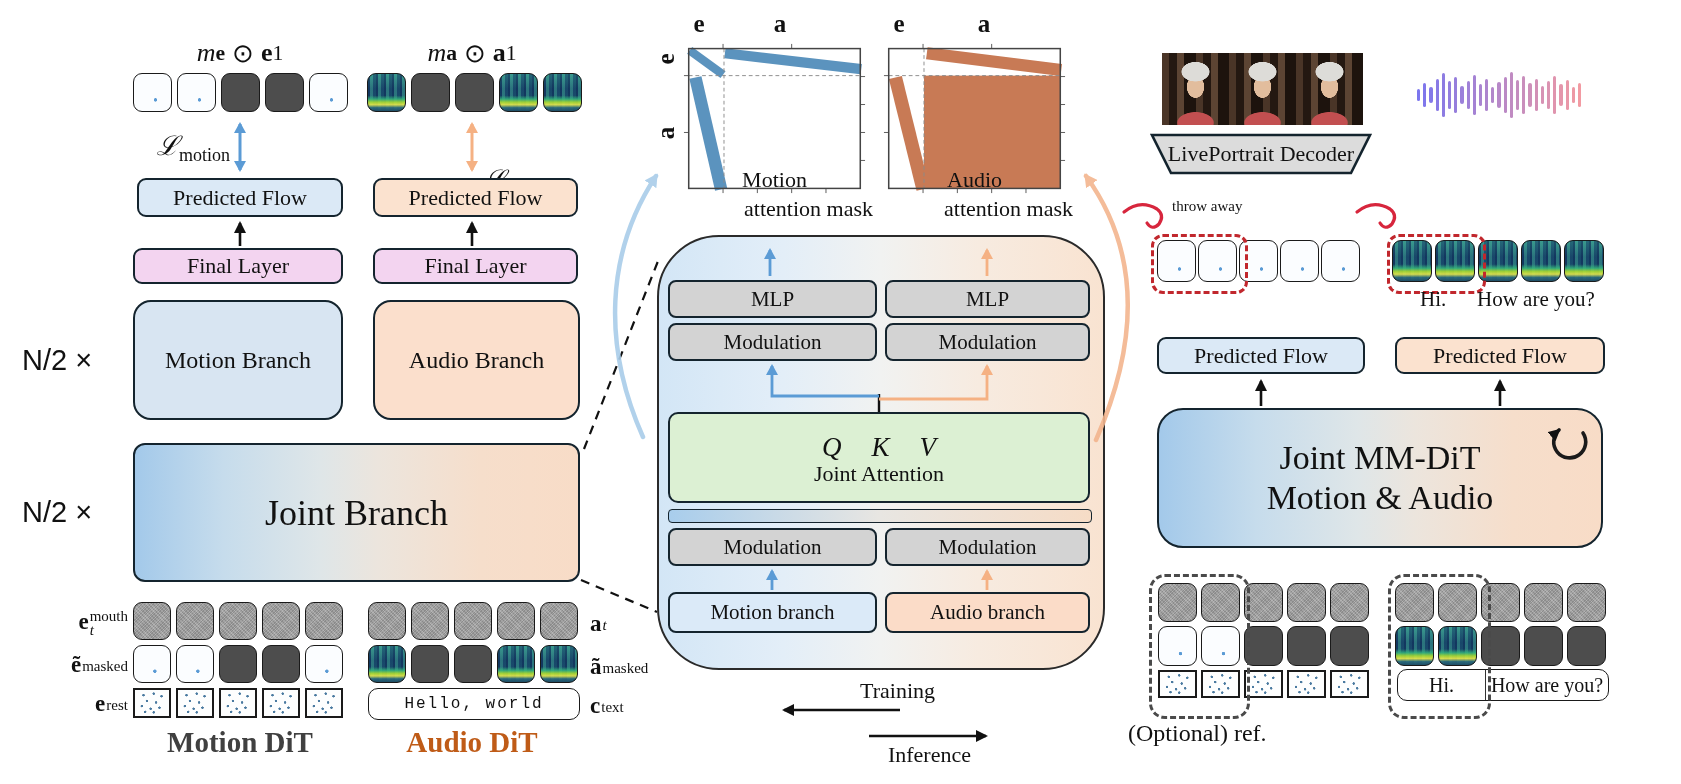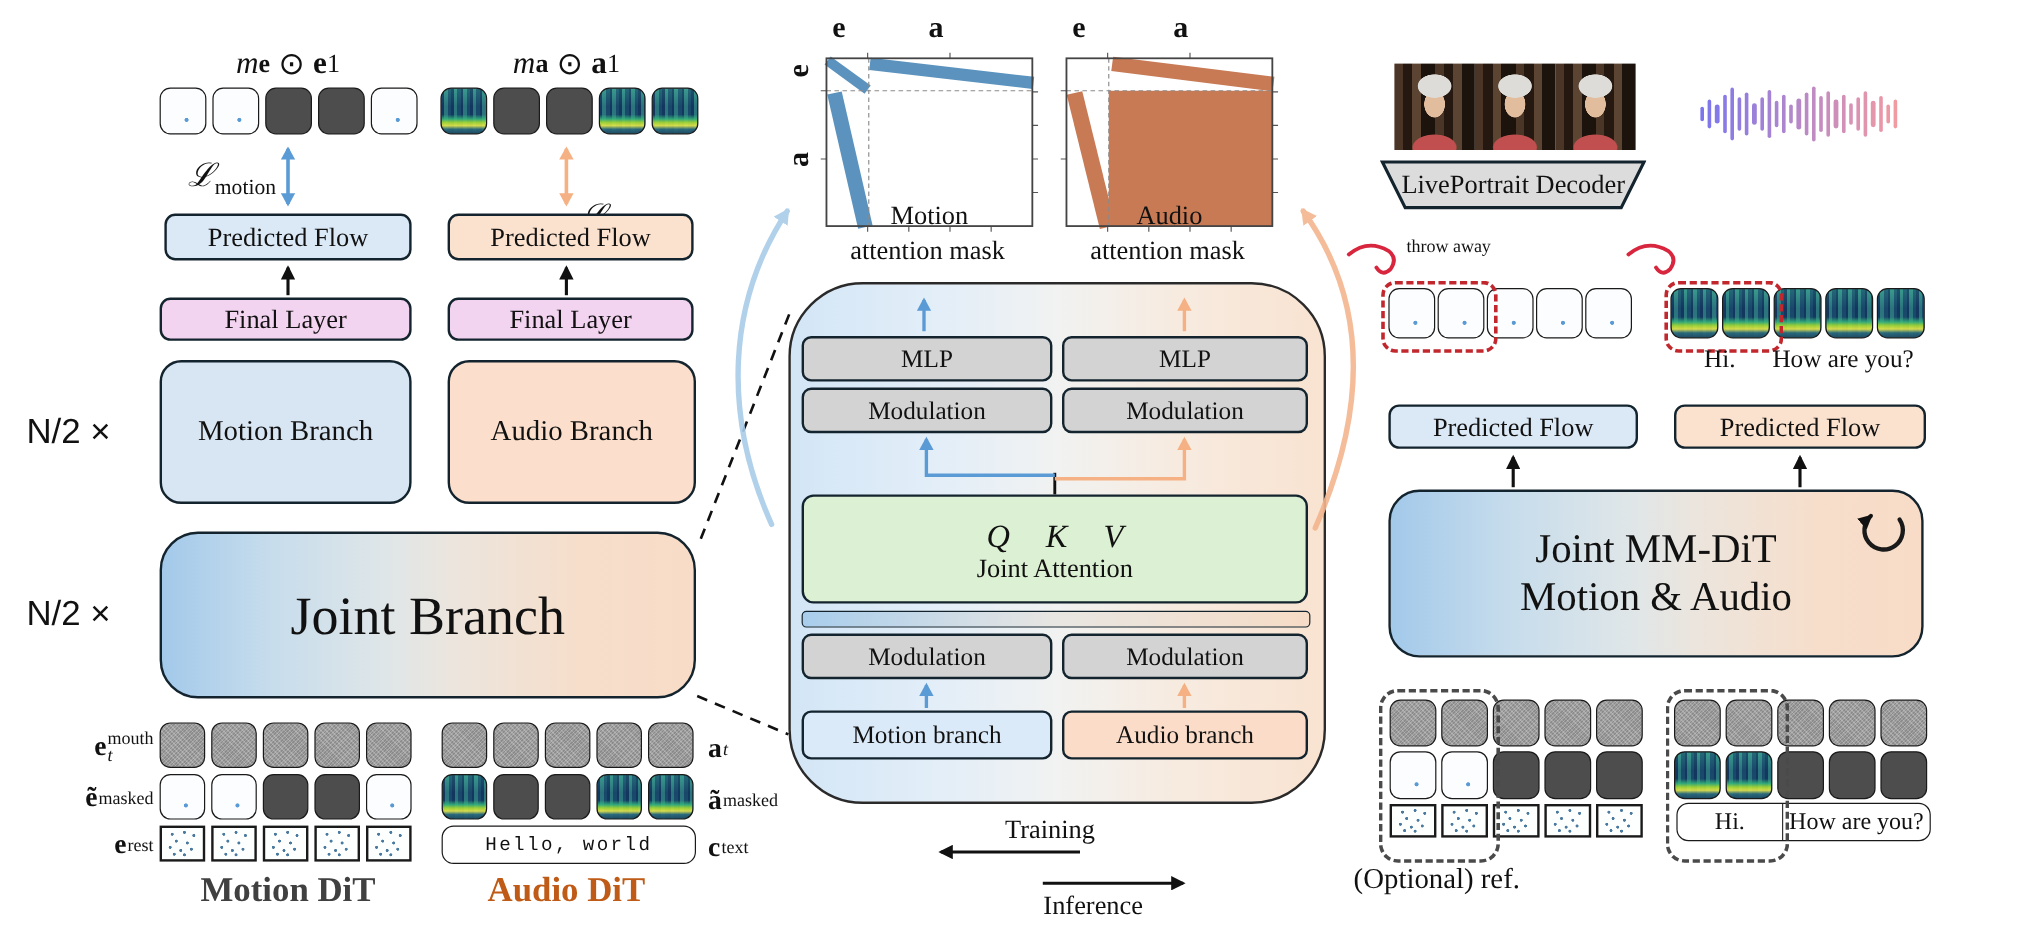--- a/index.html
+++ b/index.html
@@ -8,21 +8,21 @@
   .abs{position:absolute;box-sizing:border-box;}
   
   .box{position:absolute;box-sizing:border-box;border:2px solid #14242e;border-radius:9px;
        display:flex;align-items:center;justify-content:center;font-size:22px;}
   .pf-blue{background:#dbe9f6;}
   .pf-peach{background:#fbe2cf;}
   .final{background:#f3d4f0;}
   .branch-blue{background:#d8e5f2;border-radius:18px;font-size:24px;border-width:2.4px;}
   .branch-peach{background:#fbdfcc;border-radius:18px;font-size:24px;border-width:2.4px;}
   .joint{background:linear-gradient(90deg,#a3c9ea 0%,#c6dcec 20%,#dfe6e8 42%,#ece5dd 55%,#f6decb 78%,#f8dcc7 100%);
-         border-radius:32px;font-size:45px;border-width:2.6px;}
+         border-radius:12px;font-size:36px;border-width:2.6px;}
   .graybox{background:#d3d3d3;font-size:21px;border-radius:8px;}
   .green{background:#dcf0d3;border-radius:10px;flex-direction:column;border-width:2.4px;}
   .mbr{background:#dbeaf8;font-size:21px;border-radius:8px;border-width:2.2px;}
   .abr{background:#fbdcc8;font-size:21px;border-radius:8px;border-width:2.2px;}
   .container-mid{position:absolute;left:657px;top:235px;width:448px;height:435px;border:2px solid #2a2a2a;
        border-radius:62px;box-sizing:border-box;
        background:linear-gradient(90deg,#d3e6f6 0%,#e3eef8 28%,#f1f2f1 50%,#f7ebe0 72%,#f9e3d1 100%);}
   .mmdit{background:linear-gradient(90deg,#a3c9ea 0%,#c6dcec 22%,#dfe6e8 45%,#ece5dd 58%,#f6decb 80%,#f8dcc7 100%);
          border-radius:26px;border-width:2.6px;flex-direction:column;font-size:34px;line-height:40px;}
   
@@ -55,21 +55,21 @@
   .mathlbl{position:absolute;font-size:26px;font-style:italic;display:flex;align-items:center;justify-content:center;}
   .mathlbl b{font-style:normal;}
   .loss{position:absolute;font-size:27px;font-style:italic;}
   .loss sub{font-size:18px;font-style:normal;}
   .rowlab{position:absolute;font-size:23px;font-weight:bold;display:flex;align-items:center;}
   .rowlab .supsub{display:inline-flex;flex-direction:column;align-items:flex-start;font-size:15px;
                   line-height:0.95;font-weight:normal;margin-left:1px;transform:translateY(1px);}
   .rowlab .supsub .sub{font-style:italic;}
   .dit{position:absolute;font-size:29px;font-weight:bold;text-align:center;}
   .n2{position:absolute;font-family:"Liberation Sans",sans-serif;font-size:29px;}
-  .caption{position:absolute;font-size:22px;text-align:center;}
+  .caption{position:absolute;font-size:22px;text-align:right;}
   .masktitle{position:absolute;left:0;right:0;bottom:1px;text-align:center;font-size:22px;}
   .axlab{position:absolute;font-size:25px;font-weight:bold;text-align:center;}
   .sidelab{position:absolute;width:22px;height:22px;display:flex;align-items:center;justify-content:center;
            font-size:25px;font-weight:bold;transform:rotate(-90deg);}
   .maskwrap{position:absolute;}
   .maskwrap svg{position:absolute;left:0;top:0;width:100%;height:100%;}
   .bandb{stroke:#5b93be;}
   .bando{stroke:#c87a55;}
   .fillo{fill:#c87a55;}
   .mdash{stroke:#8a8a8a;stroke-width:1;stroke-dasharray:4,3;}

